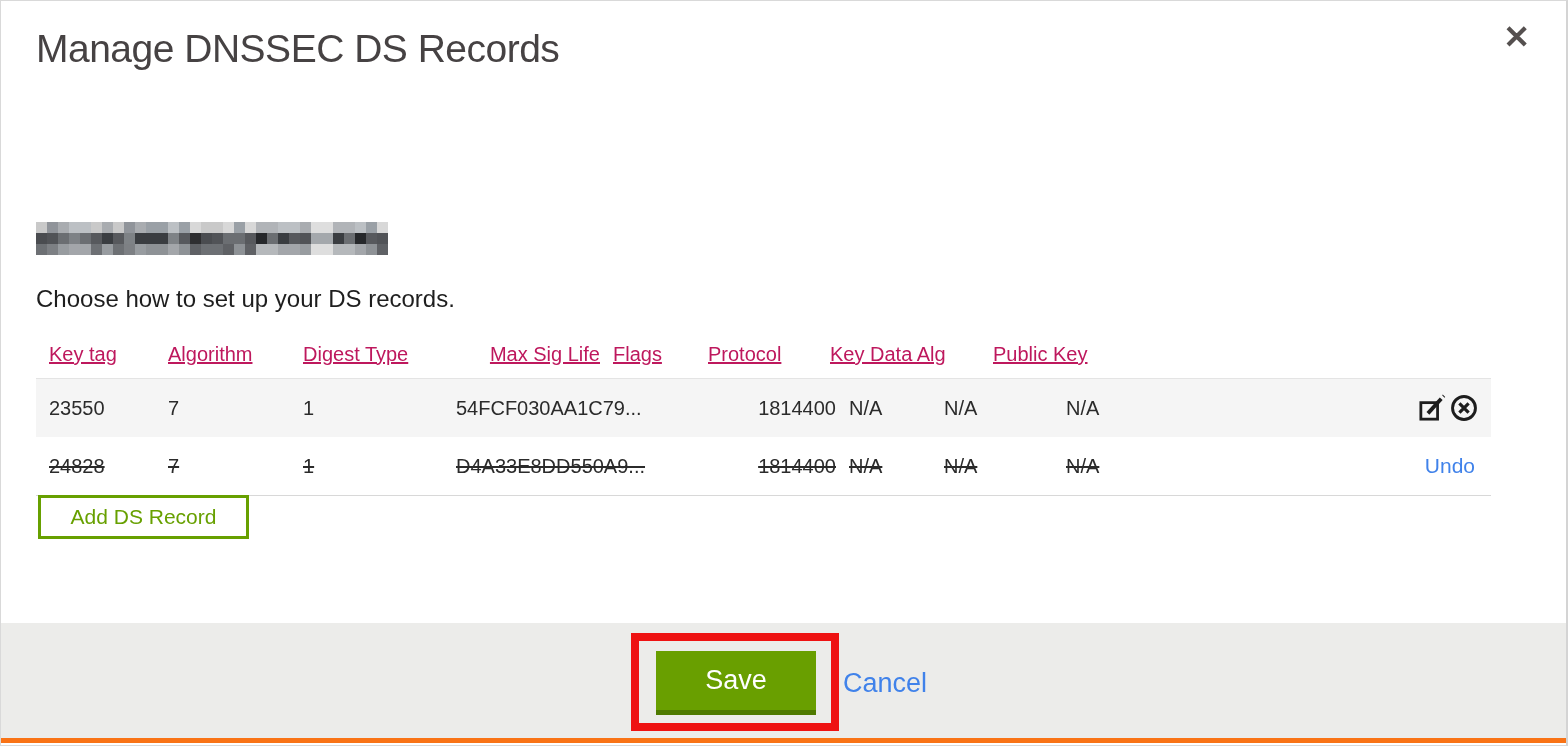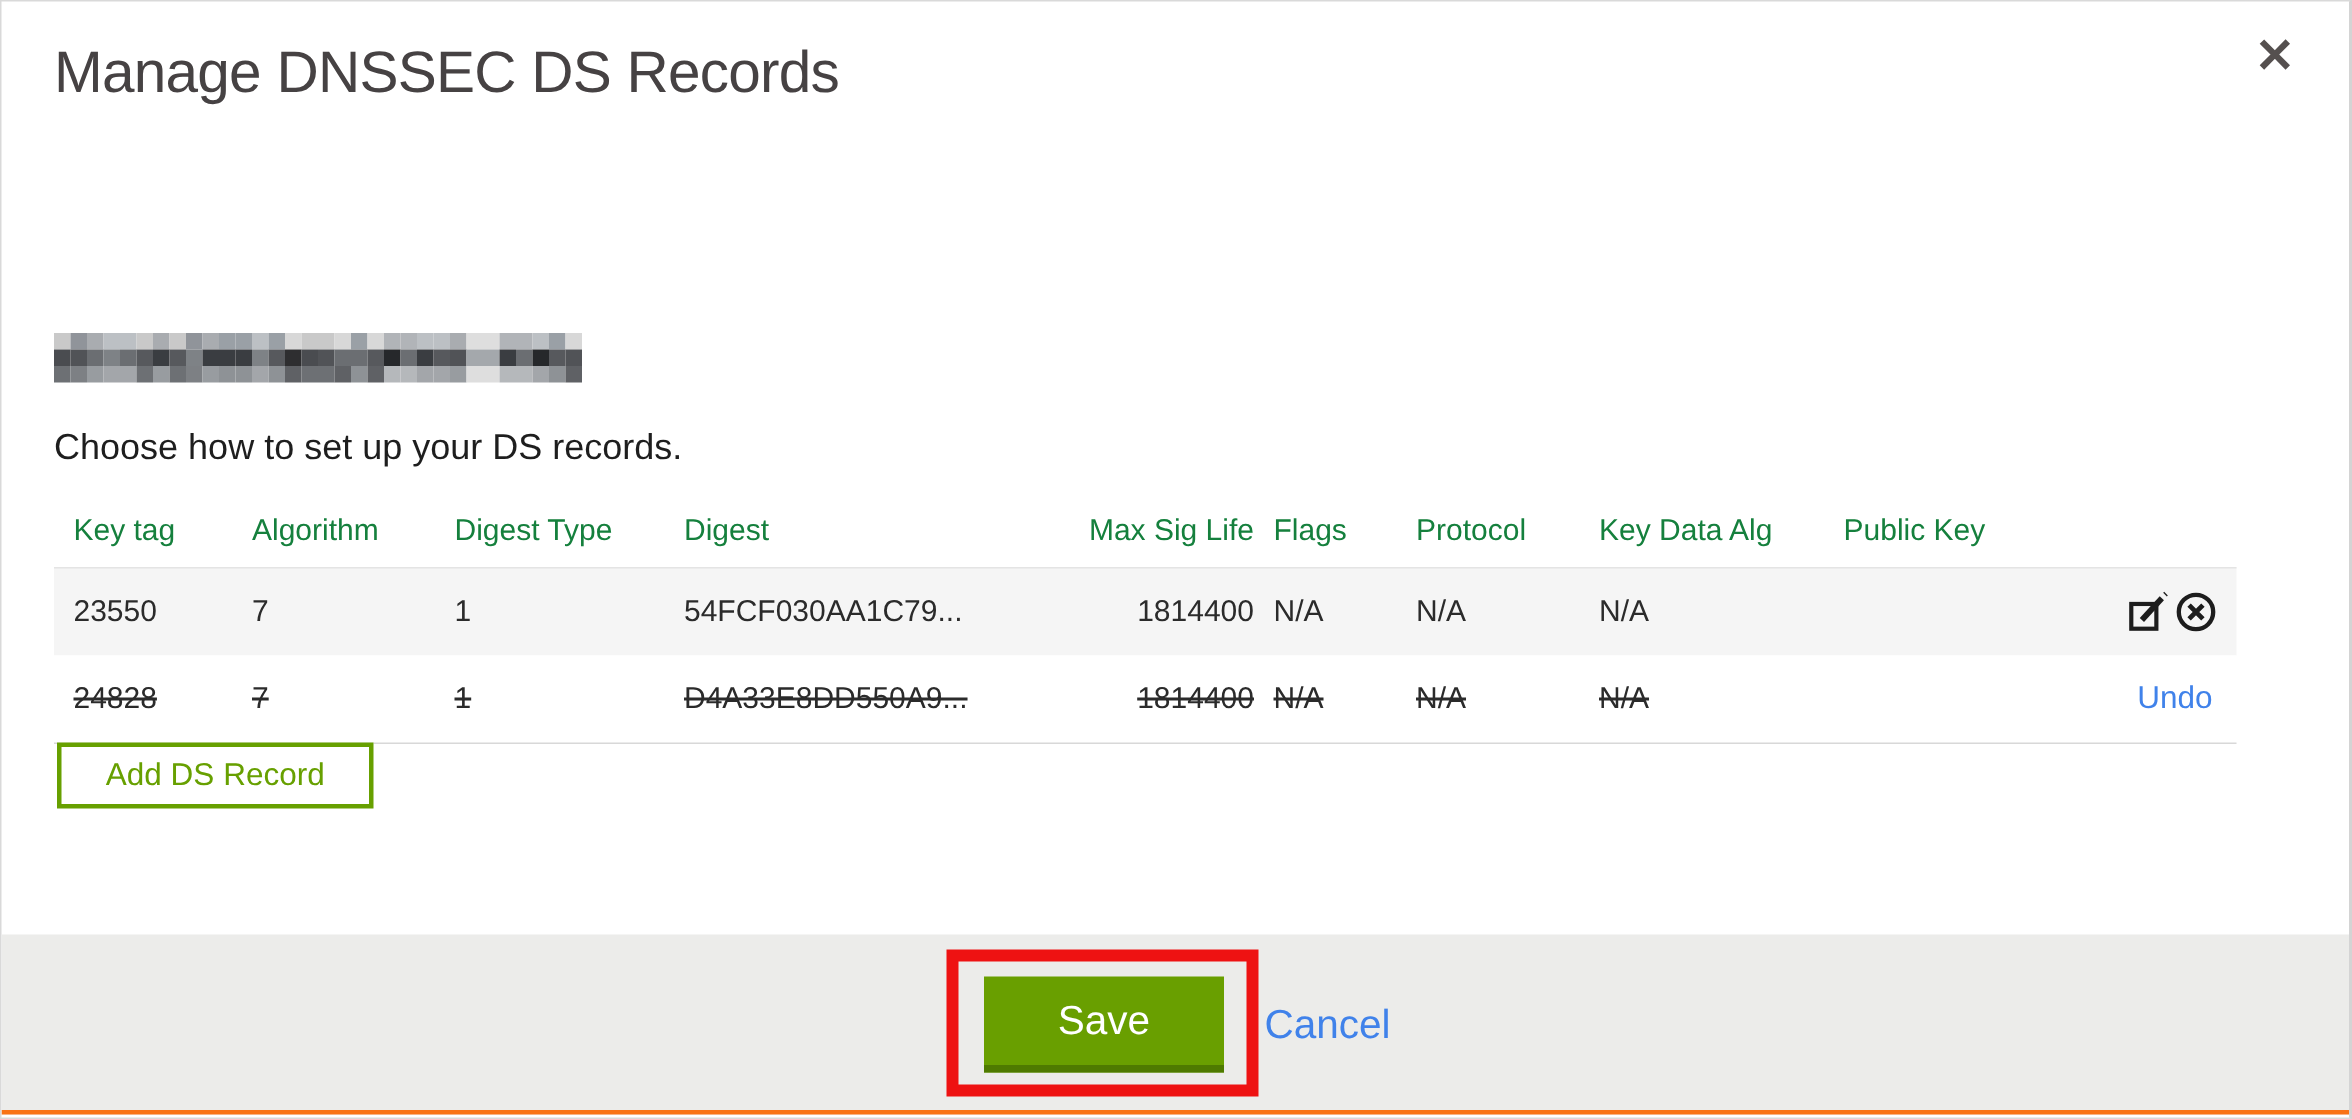--- a/index.html
+++ b/index.html
@@ -30,21 +30,21 @@
   }
 
   .instruction {
     position:absolute; left:35px; top:284px;
     font-size:24px; color:#1e1e1e;
   }
 
   .ds-table { position:absolute; left:35px; top:330px; width:1455px; }
 
   .t-row, .t-header { display:flex; align-items:center; width:100%; }
-  .t-header { height:47px; color:#15803d; font-size:20px; }
+  .t-header { height:47px; color:#be185d; font-size:20px;text-decoration:underline; }
   .t-row { height:59px; color:#2b2b2b; font-size:20px; }
 
   .row-normal { background:#f5f5f5; border-top:1px solid #e4e4e4; }
   .row-deleted { background:#ffffff; border-bottom:1px solid #d8d8d8; }
   .row-deleted .cell { text-decoration:line-through; }
 
   .cell { flex:0 0 auto; padding-left:13px; white-space:nowrap; overflow:hidden; }
   .c1 { width:119px; } .c2 { width:135px; } .c3 { width:153px; }
   .c4 { width:236px; } .c5 { width:157px;text-align:right; } .c6 { width:95px;  }
   .c7 { width:122px; } .c8 { width:163px; } .c9 { width:150px; }
@@ -63,21 +63,21 @@
   .add-btn {
     position:absolute; left:37px; top:494px;
     width:211px; height:44px;
     background:#ffffff; border:3px solid #67a000; color:#67a000;
     font-size:21px; font-family:"Liberation Sans", sans-serif;
     cursor:pointer;
   }
 
   .footer {
     position:absolute; left:0; top:622px; width:1566px; height:120px;
-    background:#ececea; border-bottom:3px solid #f97316;
+    background:#ececea; border-bottom:5px solid #f97316;
   }
 
   .annotation-box {
     position:absolute; left:630px; top:10px; width:208px; height:98px;
     border:8px solid #ee1212; pointer-events:none;
   }
 
   .save-btn {
     position:absolute; left:655px; top:28px; width:160px; height:64px;
     background:#699f00; border:none; border-bottom:5px solid #4e7a00;
@@ -199,21 +199,20 @@
     </div>
 
   <div class="instruction">Choose how to set up your DS records.</div>
 
   <div class="ds-table">
 
     <div class="t-header">
       <div class="cell c1">Key tag</div>
       <div class="cell c2">Algorithm</div>
       <div class="cell c3">Digest Type</div>
-      <div class="cell c4">Digest</div>
       <div class="cell c5">Max Sig Life</div>
       <div class="cell c6">Flags</div>
       <div class="cell c7">Protocol</div>
       <div class="cell c8">Key Data Alg</div>
       <div class="cell c9">Public Key</div>
       <div class="actions"></div>
     </div>
 
     <div class="t-row row-normal">
       <div class="cell c1">23550</div>

